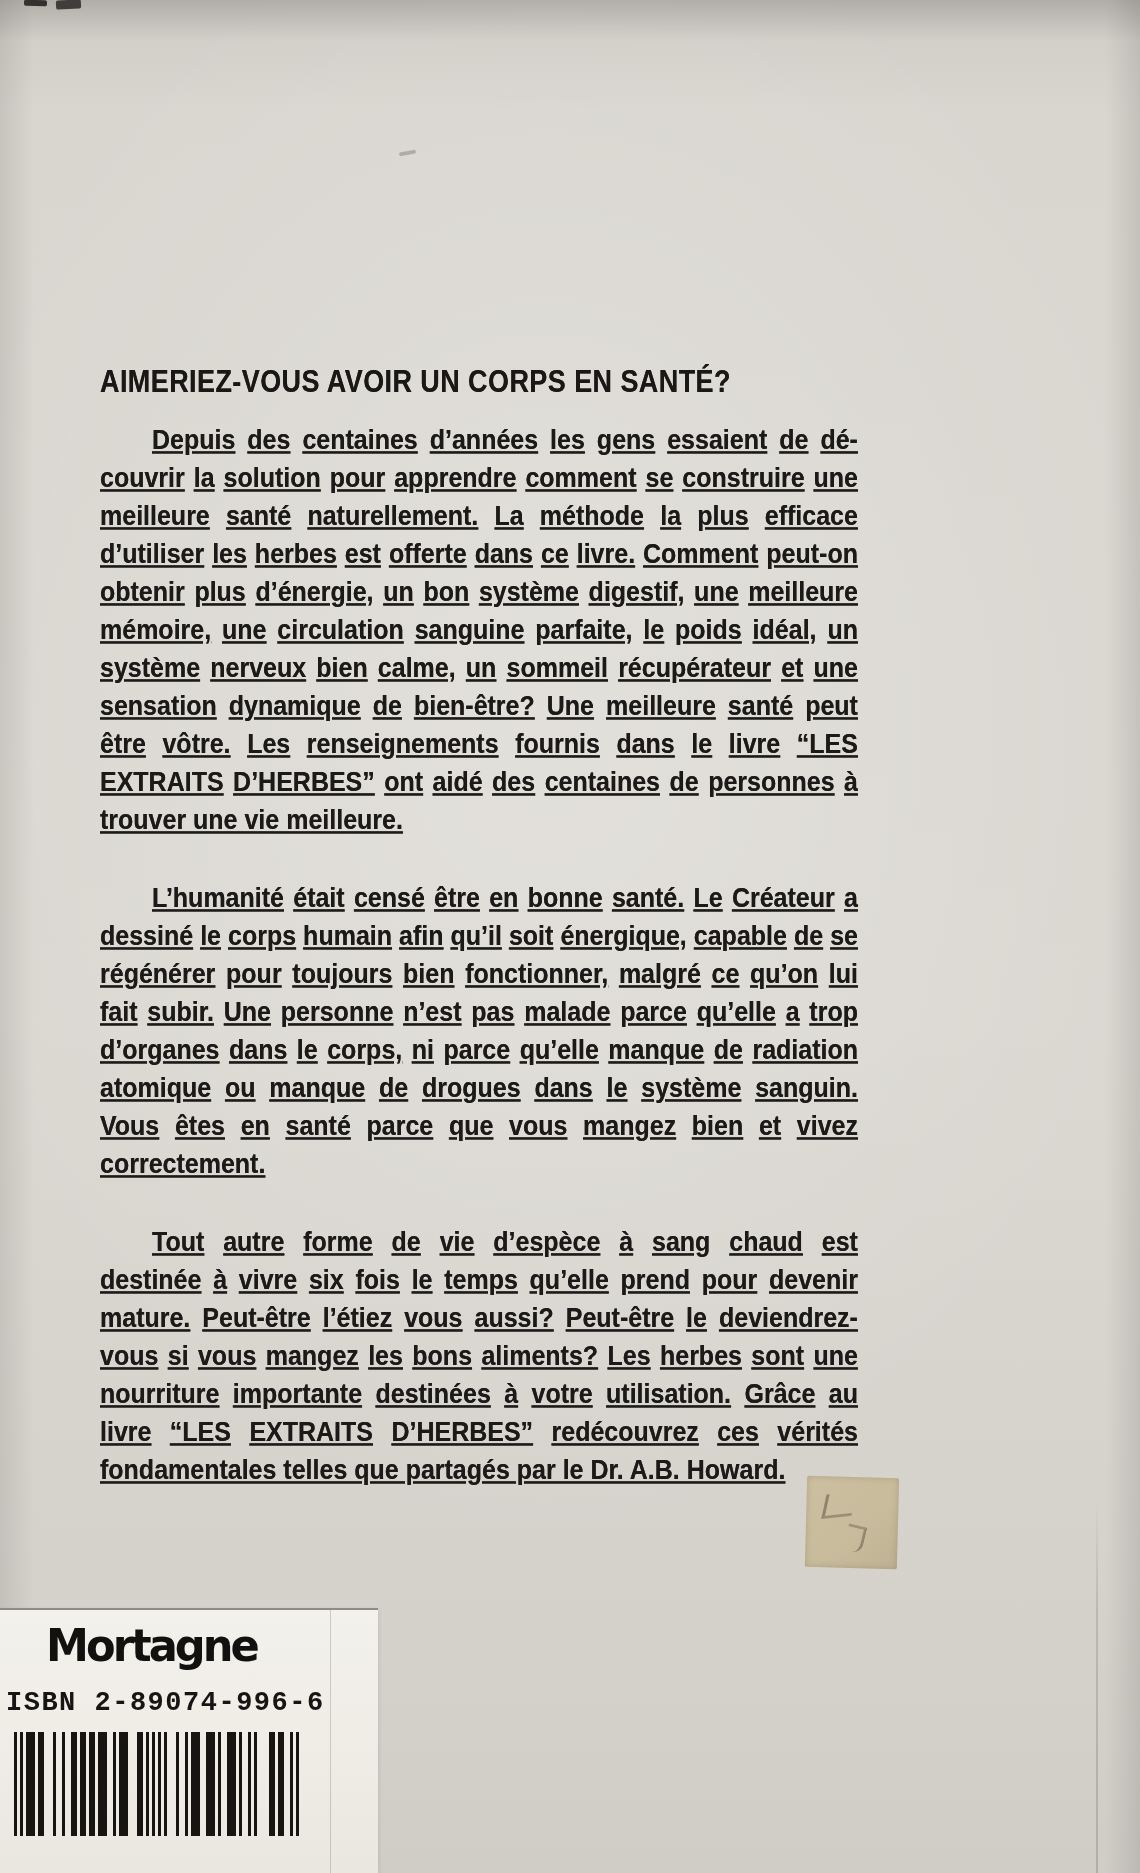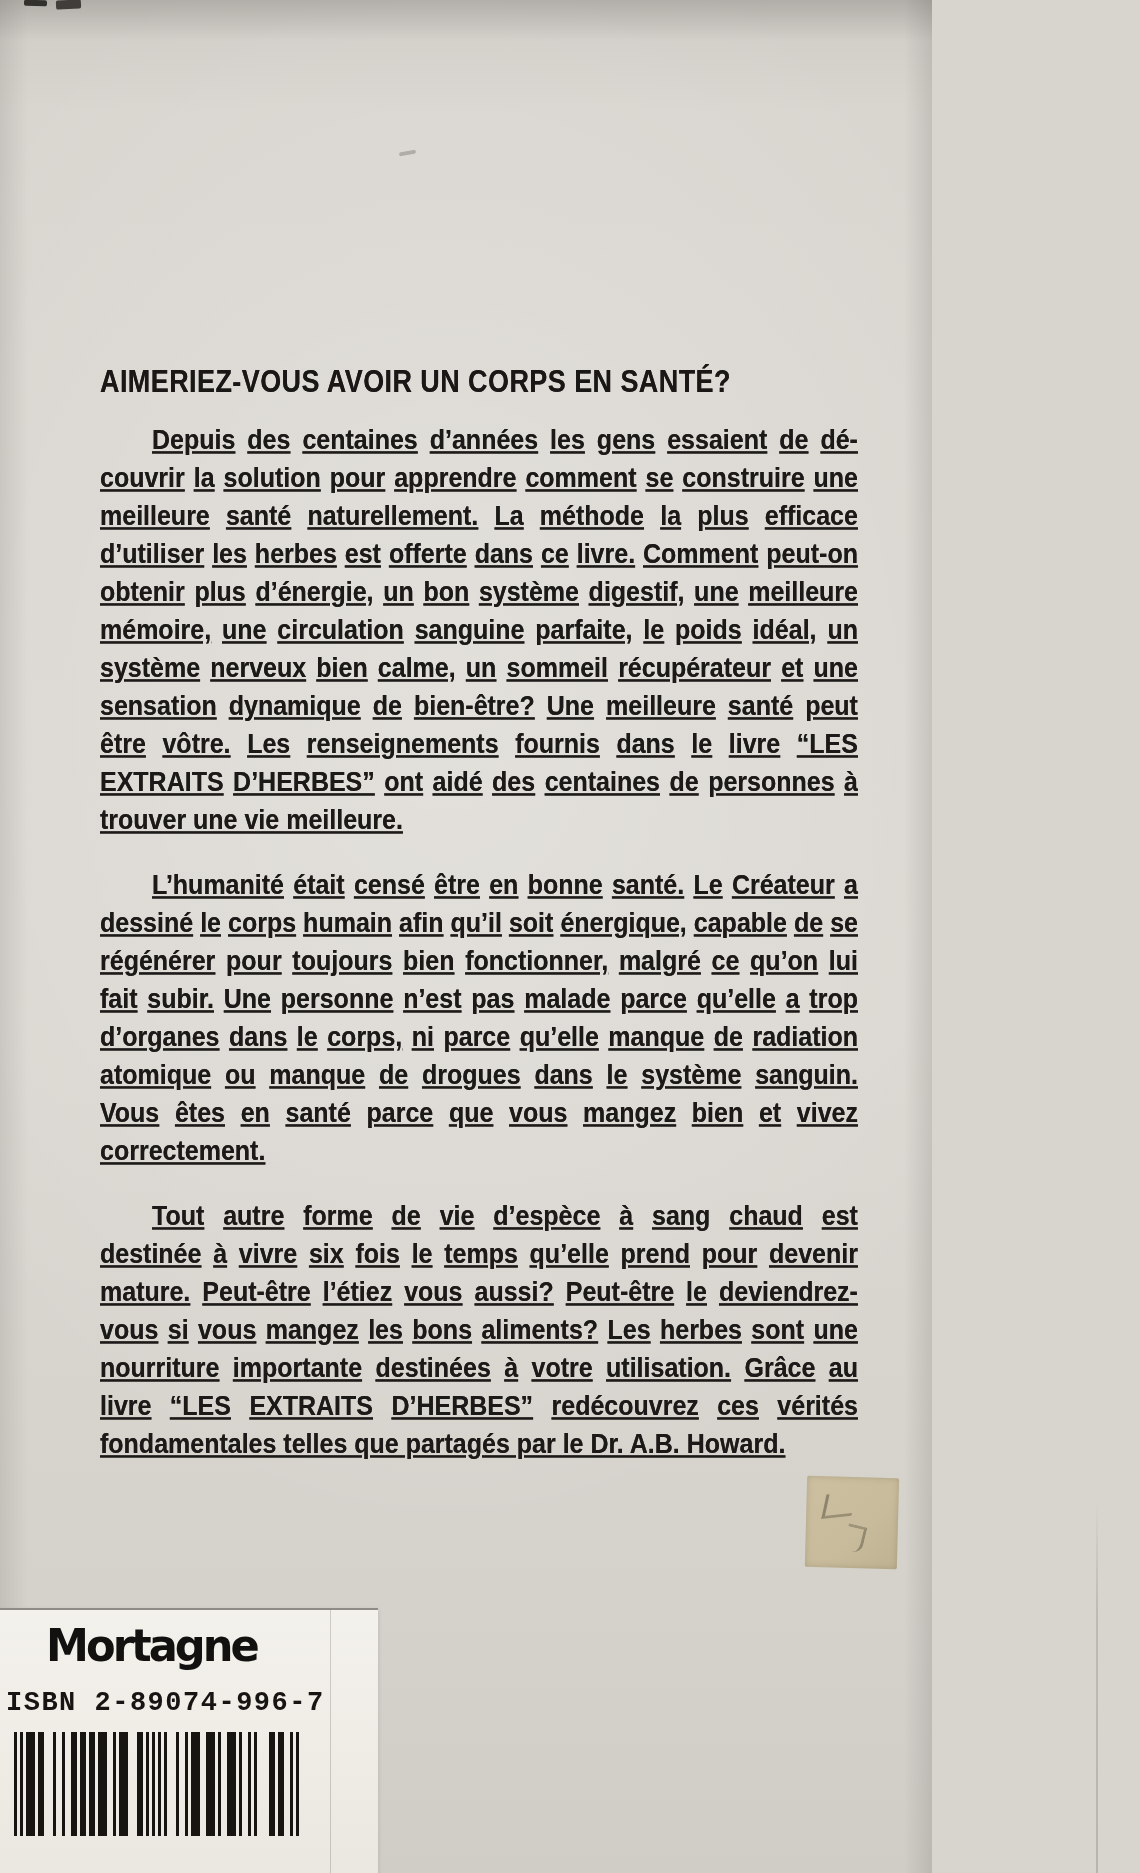--- a/index.html
+++ b/index.html
@@ -2,21 +2,21 @@
 <html><head>
 <meta charset="utf-8">
 <style>
   html,body{margin:0;padding:0;}
   body{
     width:1140px;height:1873px;overflow:hidden;
     font-family:"Liberation Sans","DejaVu Sans",sans-serif;
     background:#d8d5cf;
   }
   .cover{
-    position:absolute;left:0;top:0;width:932px;height:1873px;
+    position:absolute;left:0;top:0;width:1140px;height:1873px;
     background:
       radial-gradient(ellipse 900px 1200px at 48% 38%, rgba(255,255,255,0.22) 0%, rgba(255,255,255,0.08) 45%, rgba(0,0,0,0) 70%),
       linear-gradient(180deg,#cfccc6 0%,#d9d6d0 6%,#dbd8d2 55%,#d5d2cc 85%,#d0cdc7 100%);
   }
   .vignette{
     position:absolute;left:0;top:0;right:0;bottom:0;pointer-events:none;
     background:
       radial-gradient(ellipse 140% 120% at 50% 45%, rgba(0,0,0,0) 62%, rgba(60,55,48,0.14) 88%, rgba(50,46,40,0.26) 100%),
       linear-gradient(180deg, rgba(40,38,34,0.18) 0%, rgba(40,38,34,0) 2.2%),
       linear-gradient(90deg, rgba(40,38,34,0.10) 0%, rgba(40,38,34,0) 3%, rgba(40,38,34,0) 97%, rgba(40,38,34,0.12) 100%);
@@ -34,21 +34,21 @@
     transform:scaleX(0.87);transform-origin:0 50%;
     text-shadow:0 0 0.5px rgba(25,24,22,0.85);
   }
   .bodytext{
     position:absolute;left:100px;top:420px;width:758px;color:#1b1a18;
     font-size:25px;font-weight:700;
     text-shadow:0 0 0.5px rgba(27,26,24,0.8);
     text-decoration:underline;
   }
   .paragraph{margin:0 0 0 0;}
-  .paragraph + .paragraph{margin-top:27px;}
+  .paragraph + .paragraph{margin-top:40px;}
   .line{
     display:flex;justify-content:space-between;align-items:baseline;
     height:38px;line-height:38px;white-space:nowrap;
     transform:scaleY(1.12);transform-origin:0 50%;
   }
   .line.first{padding-left:52px;}
   .line.last{display:block;}
   .sticker{
     position:absolute;left:0;top:1608px;width:378px;height:265px;
     background:linear-gradient(180deg,#f3f1eb 0%,#efece6 55%,#eae7e0 100%);
@@ -384,21 +384,21 @@
           <span>redécouvrez</span>
           <span>ces</span>
           <span>vérités</span>
         </div>
         <div class="line last">fondamentales telles que partagés par le Dr. A.B. Howard.</div>
       </div>
     </div>
 
   <div class="sticker">
     <div class="logo">Mortagne</div>
-    <div class="isbn">ISBN 2-89074-996-7</div>
+    <div class="isbn">ISBN 2-89074-996-6</div>
     <div class="barcode">
         <div class="b b1"></div>
         <div class="b b0"></div>
         <div class="b b1"></div>
         <div class="b b0"></div>
         <div class="b b1"></div>
         <div class="b b1"></div>
         <div class="b b1"></div>
         <div class="b b0"></div>
         <div class="b b1"></div>

